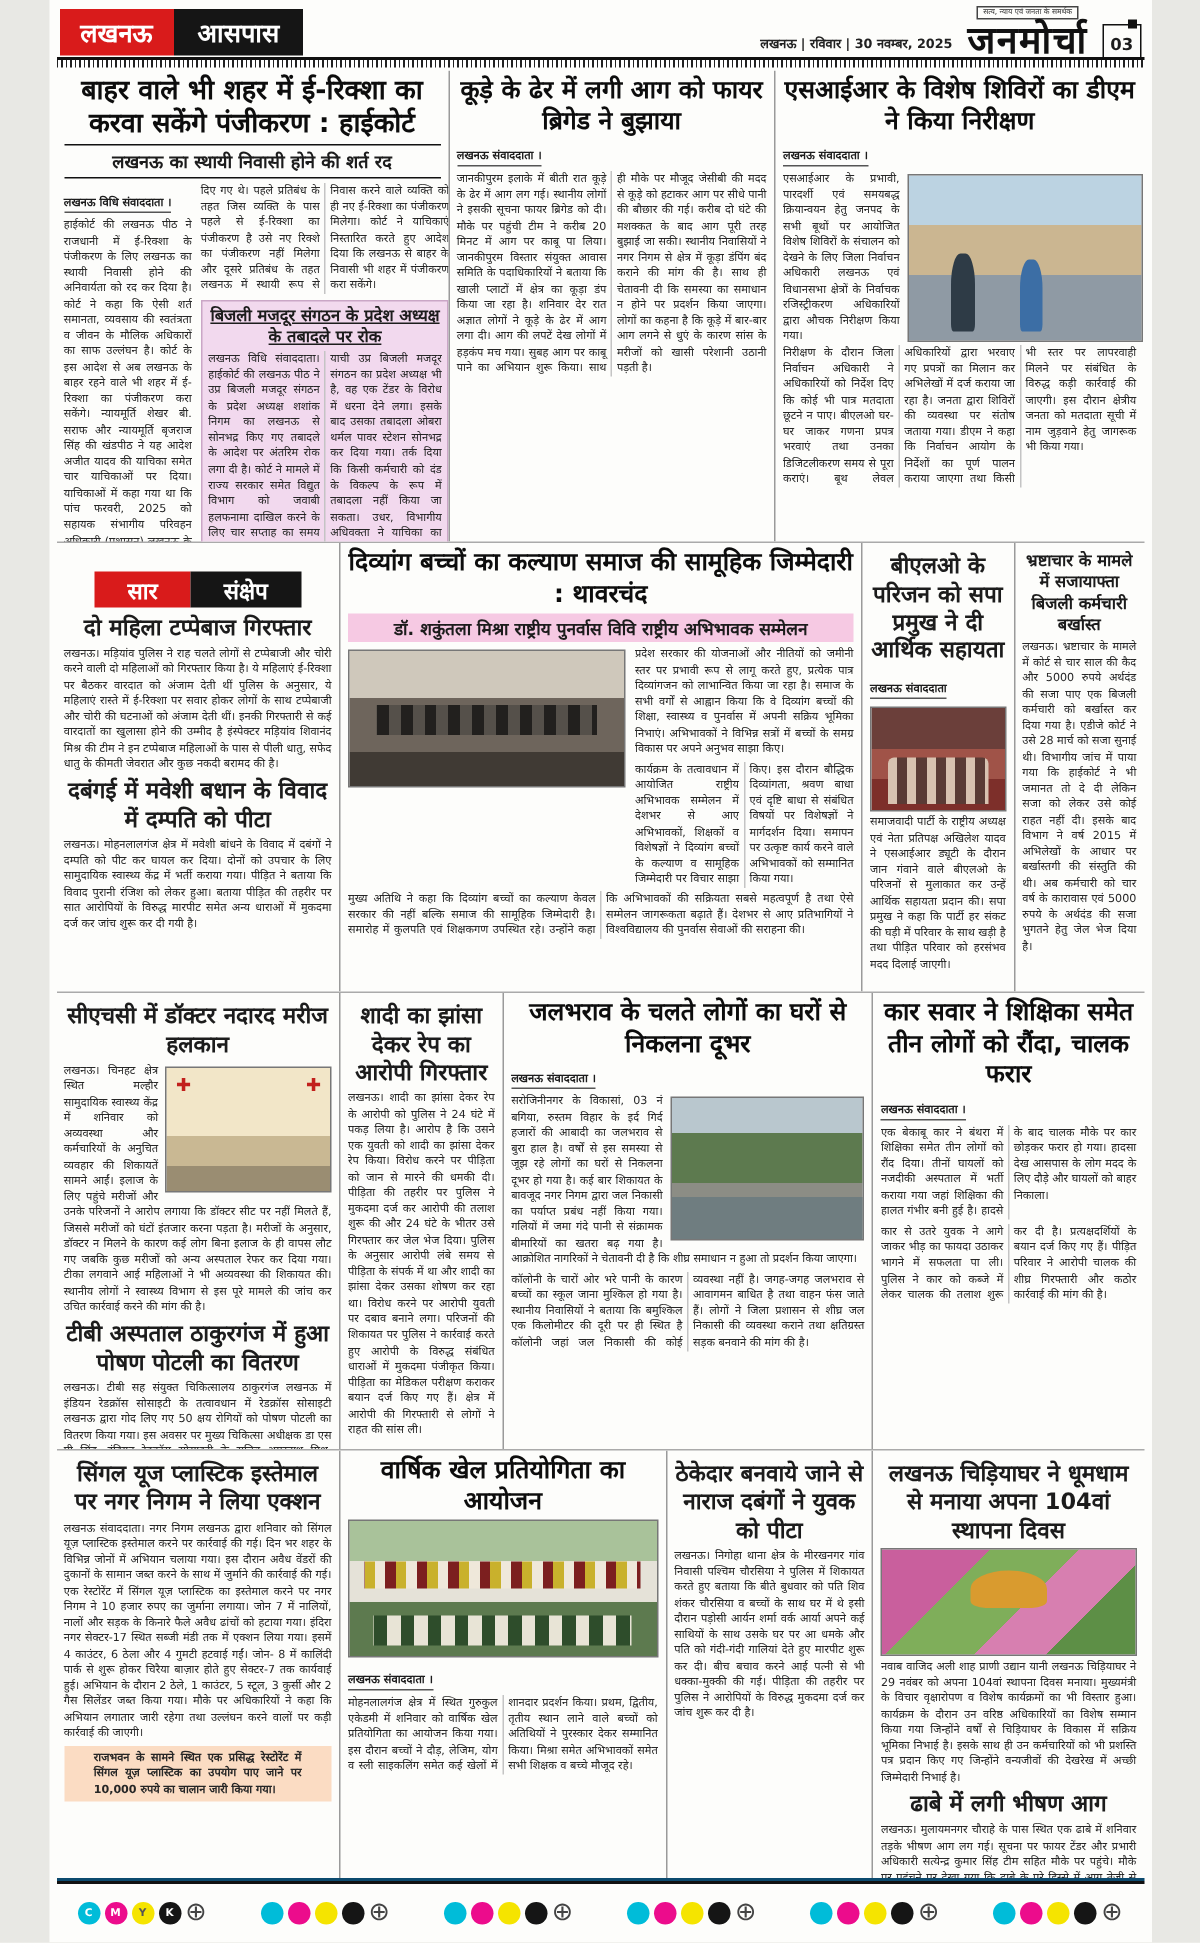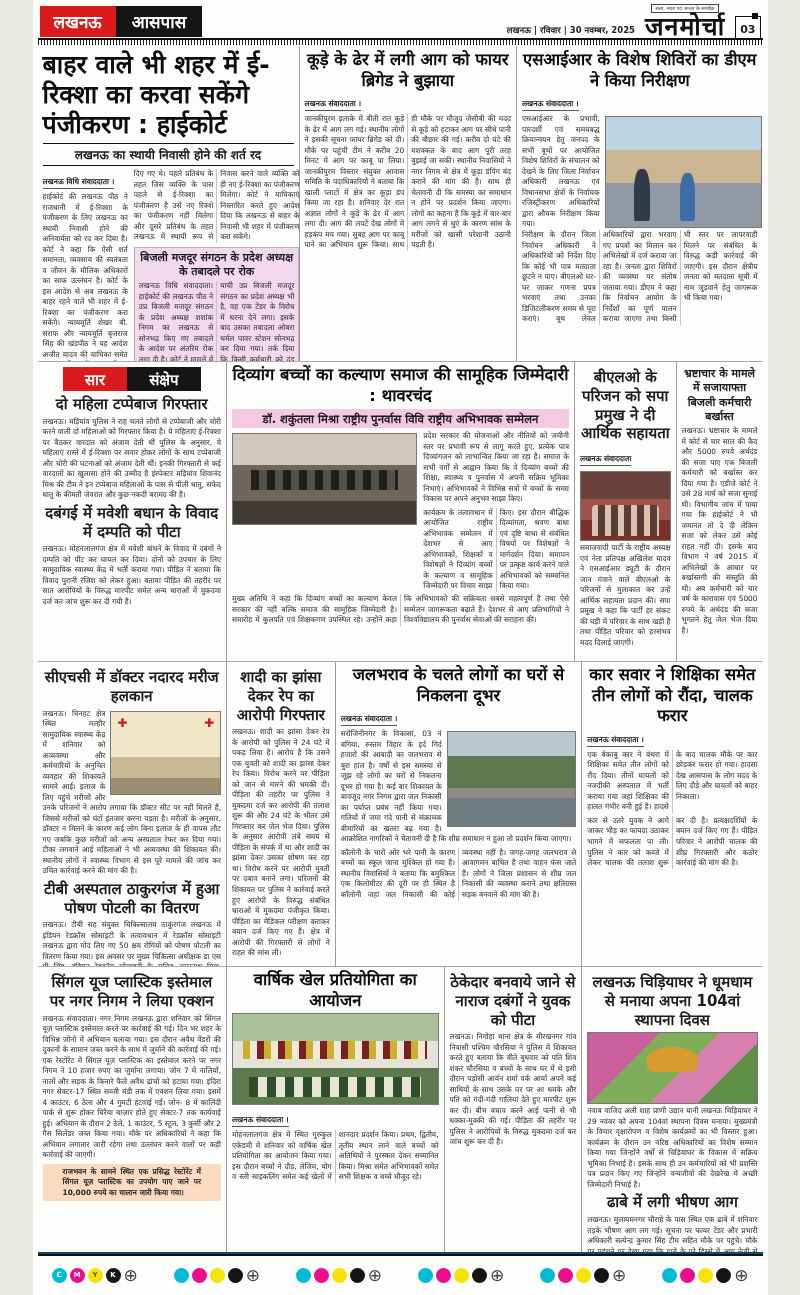--- a/index.html
+++ b/index.html
@@ -18,45 +18,45 @@
   .tagline { font-size:5px; border:1px solid #444; padding:1px 3px; margin-bottom:1px; color:#333; }
   .brand-name { font-size:25px; font-weight:700; letter-spacing:1px; color:#111; }
   .pageno { border:1px solid #111; font-size:11px; font-weight:bold; padding:6px 4px 2px 4px; position:relative; }
   .pageno::before { content:""; position:absolute; top:-4px; right:2px; width:6px; height:6px; background:#111; }
   .rule-bar { height:7px; border-top:2px solid #111; background:repeating-linear-gradient(90deg,#222 0 1px,#fff 1px 3px); margin-bottom:2px; }
 
   
   .row { display:grid; border-bottom:1px solid #aaa; overflow:hidden; }
   .row > article, .row > .stack { padding:3px 5px; overflow:hidden; }
   .row > article + article, .row > * + * { border-left:1px solid #9a9a9a; }
-  .hl-xl { font-size:25px; font-weight:900; line-height:1.2; color:#0d0d0d; }
+  .hl-xl { font-size:18px; font-weight:900; text-align:center; line-height:1.2; color:#0d0d0d; }
   .hl-lg { font-size:16.5px; font-weight:900; text-align:center; line-height:1.25; color:#0d0d0d; }
   .hl-md { font-size:15px; font-weight:800; text-align:center; line-height:1.25; margin:3px 0; }
   .hl-sm { font-size:11px; font-weight:800; text-align:center; line-height:1.3; margin:2px 0; }
   .subhead-bar { border-top:1.5px solid #111; border-bottom:1.5px solid #111; font-weight:800; font-size:12px; text-align:center; padding:2px 0; margin:3px 0; }
   .byline { font-size:7.5px; font-weight:bold; display:inline-block; border-bottom:1px solid #555; padding:2px 0; margin-bottom:3px; }
   .body-txt { font-size:7.4px; line-height:1.42; text-align:justify; color:#262626; }
   .cols2 { column-count:2; column-gap:7px; column-rule:1px solid #c4c4c4; }
   .cols3 { column-count:3; column-gap:7px; column-rule:1px solid #c4c4c4; }
   .photo { border:1px solid #777; margin:2px 0; }
 
   
   .row1 { grid-template-columns:36% 30% 34%; height:315px; }
   .lead-grid { display:grid; grid-template-columns:34% 66%; gap:6px; margin-top:2px; }
   .pink-box { background:#f2d9ee; border:1px solid #caa6c6; padding:3px 4px; margin-top:4px; }
-  .pink-box .hl-sm { margin-top:0; }
+  .pink-box .hl-sm { margin-top:0;text-decoration:underline; }
   .photo-sir { height:112px; background:linear-gradient(180deg,#bcd3e2 0 30%,#cbb691 30% 60%,#8f9aa4 60% 100%); position:relative; }
   .photo-sir::before, .photo-sir::after { content:""; position:absolute; bottom:6px; border-radius:40% 40% 10% 10%; }
   .photo-sir::before { left:18%; width:16px; height:52px; background:#2e3b46; }
   .photo-sir::after { left:48%; width:15px; height:48px; background:#3c6ea5; }
   .sir-grid { display:grid; grid-template-columns:33% 67%; gap:5px; }
 
   
   .row2 { grid-template-columns:26% 48% 14% 12%; height:300px; }
-  .saar-head { display:flex; justify-content:center; margin:2px auto 4px auto; font-weight:900; font-size:15px; }
+  .saar-head { display:flex; justify-content:center; margin:16px auto 4px auto; font-weight:900; font-size:15px; }
   .saar-red { background:#d91b1b; color:#fff; padding:2px 22px; }
   .saar-black { background:#151515; color:#fff; padding:2px 22px; }
   .pink-strip { background:#f6c9e3; font-weight:800; font-size:11.5px; text-align:center; padding:2px 0; margin:3px 0; }
   .photo-divyang { float:left; width:55%; height:92px; margin:2px 6px 2px 0; background:linear-gradient(180deg,#cfc8bb 0 35%,#6e655c 35% 75%,#403a34 75% 100%); position:relative; }
   .photo-divyang::before { content:""; position:absolute; top:40%; left:10%; right:10%; height:22%; background:repeating-linear-gradient(90deg,#22201e 0 8px,#55504a 8px 16px); }
   .photo-blo { height:70px; background:linear-gradient(180deg,#6b3f3a 0 40%,#a05348 40% 70%,#7d2f2a 70% 100%); position:relative; }
   .photo-blo::before { content:""; position:absolute; bottom:4px; left:12%; right:12%; height:45%; background:repeating-linear-gradient(90deg,#d8c2b0 0 6px,#5a3b35 6px 13px); border-radius:4px 4px 0 0; }
 
   
   .row3 { grid-template-columns:26% 15% 34% 25%; height:305px; }

